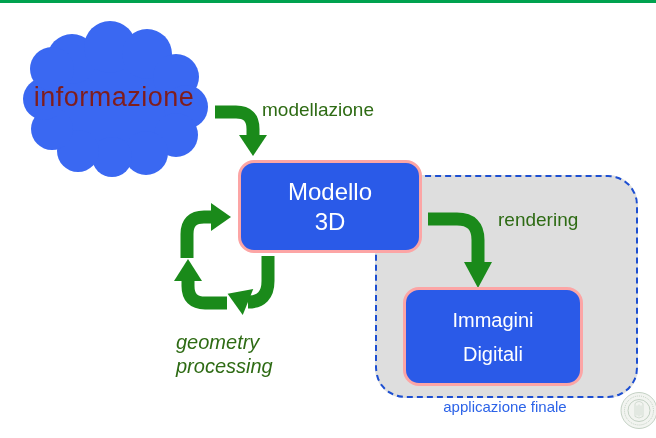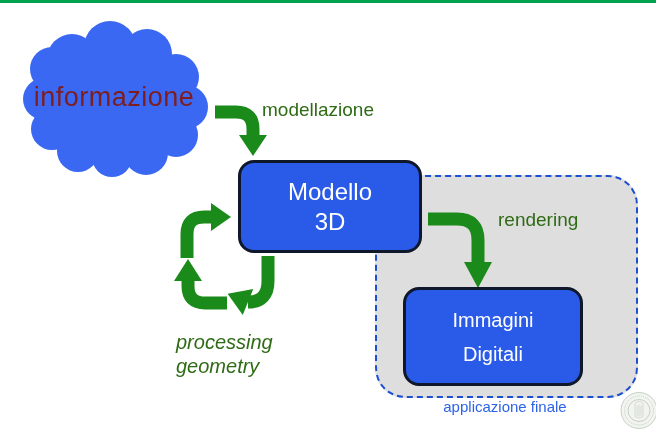--- a/index.html
+++ b/index.html
@@ -27,21 +27,21 @@
   #app-region{
     left:375px;top:175px;width:259px;height:219px;
     background:var(--region-fill,#dedede);
     border:2px dashed var(--region-border,#1d4fd1);
     border-radius:30px;
     z-index:1;
   }
   
   .blue-box{
     background:var(--boxblue,#2a5ae8);
-    border:3px solid #0f172a;
+    border:3px solid #fca5a5;
     border-radius:16px;
     color:#ffffff;text-align:center;
     display:flex;flex-direction:column;align-items:center;justify-content:center;
     z-index:4;
   }
   #modello-box{left:238px;top:160px;width:178px;height:87px;font-size:24px;line-height:30px;}
   #immagini-box{left:403px;top:287px;width:174px;height:93px;font-size:20px;line-height:34px;}
   
   .green-label{color:var(--greentext,#2e6b14);font-size:19px;white-space:nowrap;z-index:5;text-align:center;}
   #modellazione-label{left:262px;top:99px;}
@@ -113,22 +113,22 @@
   <span>3D</span>
 </div>
 <div id="immagini-box" class="abs blue-box">
   <span>Immagini</span>
   <span>Digitali</span>
 </div>
 
 <div id="modellazione-label" class="abs green-label">modellazione</div>
 <div id="rendering-label" class="abs green-label">rendering</div>
 <div id="geometry-label" class="abs">
+  <div>geometry</div>
   <div>processing</div>
-  <div>geometry</div>
 </div>
 <div id="app-label" class="abs">applicazione finale</div>
 
 <svg id="seal" class="abs" width="40" height="54" viewBox="0 0 80 90">
   <g stroke="#9ab09a" fill="none" stroke-width="1.5">
     <circle cx="46" cy="44" r="36" fill="#eef1ec"></circle>
     <circle cx="46" cy="44" r="29" stroke-dasharray="2,2"></circle>
     <circle cx="46" cy="44" r="22"></circle>
     <path d="M38,30 Q46,22 54,30 L54,56 Q46,62 38,56 Z" stroke-width="1"></path>
     <path d="M42,34 L42,54 M46,32 L46,56 M50,34 L50,54" stroke-width="1"></path>

